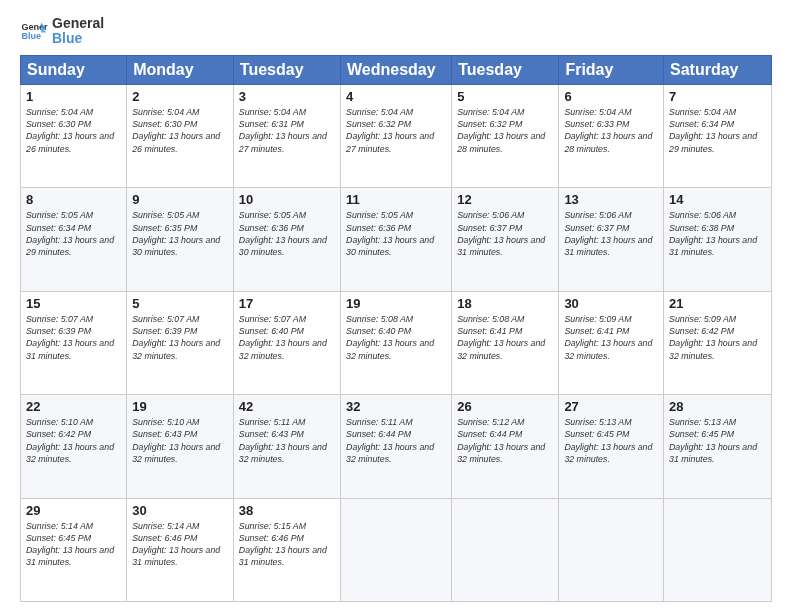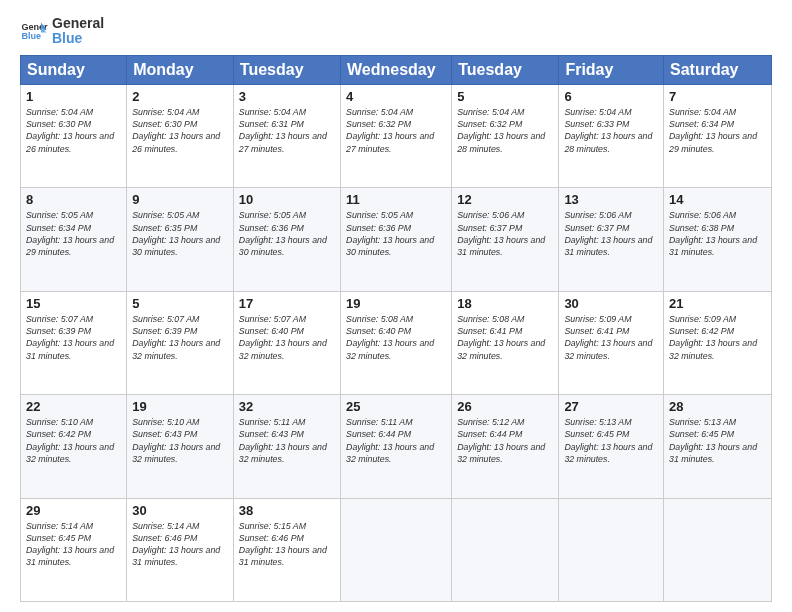--- a/index.html
+++ b/index.html
@@ -224,25 +224,25 @@
         <tr>
           <td>
             <span class="day-num">22</span>
             <div class="day-info">Sunrise: 5:10 AM<br>Sunset: 6:42 PM<br>Daylight: 13 hours and 32 minutes.</div>
           </td>
           <td>
             <span class="day-num">19</span>
             <div class="day-info">Sunrise: 5:10 AM<br>Sunset: 6:43 PM<br>Daylight: 13 hours and 32 minutes.</div>
           </td>
           <td>
+            <span class="day-num">42</span>
+            <div class="day-info">Sunrise: 5:11 AM<br>Sunset: 6:43 PM<br>Daylight: 13 hours and 32 minutes.</div>
+          </td>
+          <td>
             <span class="day-num">32</span>
-            <div class="day-info">Sunrise: 5:11 AM<br>Sunset: 6:43 PM<br>Daylight: 13 hours and 32 minutes.</div>
-          </td>
-          <td>
-            <span class="day-num">25</span>
             <div class="day-info">Sunrise: 5:11 AM<br>Sunset: 6:44 PM<br>Daylight: 13 hours and 32 minutes.</div>
           </td>
           <td>
             <span class="day-num">26</span>
             <div class="day-info">Sunrise: 5:12 AM<br>Sunset: 6:44 PM<br>Daylight: 13 hours and 32 minutes.</div>
           </td>
           <td>
             <span class="day-num">27</span>
             <div class="day-info">Sunrise: 5:13 AM<br>Sunset: 6:45 PM<br>Daylight: 13 hours and 32 minutes.</div>
           </td>

